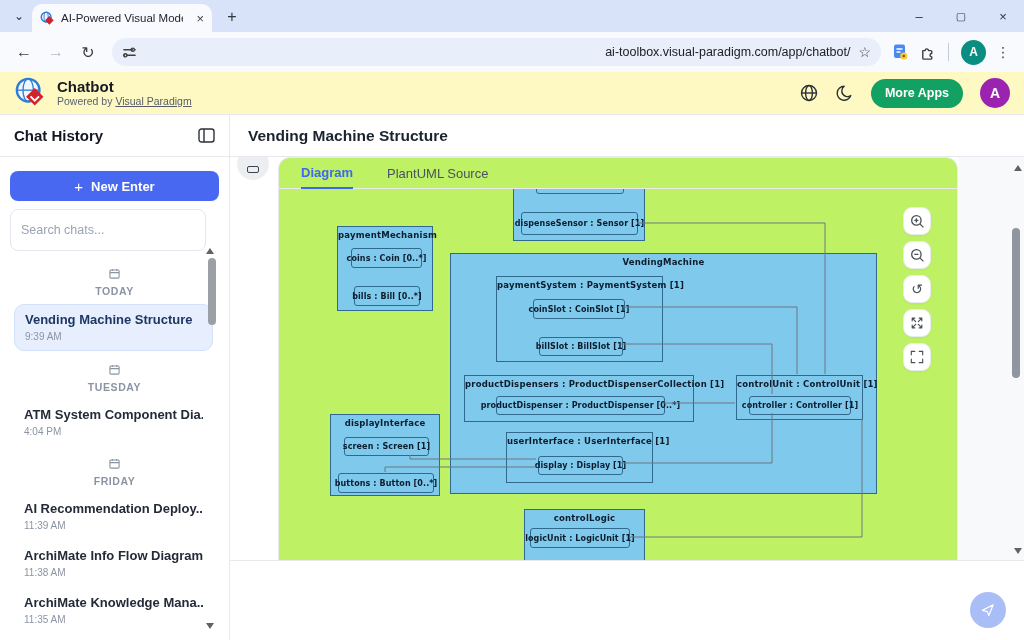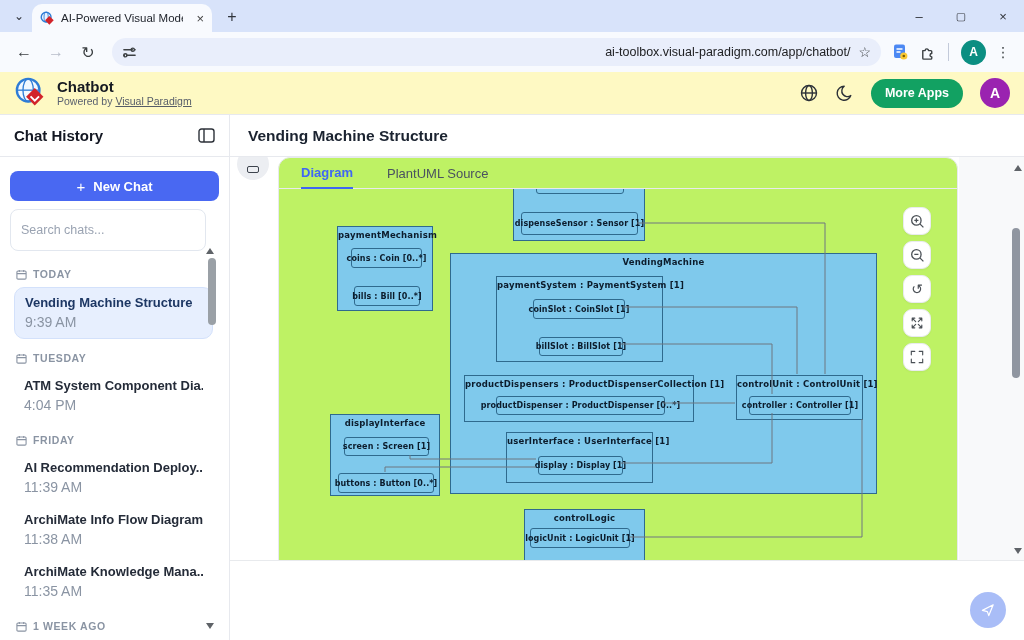--- a/index.html
+++ b/index.html
@@ -56,24 +56,24 @@
     justify-content:space-between; padding:0 14px; }
   .sb-title { font-size:15px; font-weight:bold; color:#131722; }
   .new-chat { margin:14px 10px 8px 10px; height:30px; background:#4968f2; border-radius:8px; color:#fff;
     font-size:13px; font-weight:bold; display:flex; align-items:center; justify-content:center; gap:8px; }
   .new-chat .plus { font-weight:normal; font-size:15px; }
   .sb-search { display:block; margin:0 10px; width:196px; height:42px; border:1px solid #e2e7ef; border-radius:8px;
     font-size:12.5px; padding:0 10px; color:#333; outline:none; font-family:"Liberation Sans",sans-serif; }
   .sb-search::placeholder { color:#9aa3b2; }
   .sb-list { padding:4px 16px 0 14px; }
   .sb-group-label { display:flex; align-items:center; gap:6px; font-size:10.5px; font-weight:bold;
-    color:#8a94a3; letter-spacing:.6px; margin:13px 0 7px 2px; }
+    color:#8a94a3; letter-spacing:.6px; margin:13px 0 7px 2px;flex-direction:column; }
   .sb-item { padding:7px 10px 8px 10px; border-radius:10px; margin:0 0 2px 0; }
   .sb-item .it-title { font-size:13px; font-weight:bold; color:#242b38; line-height:16px; white-space:nowrap; overflow:hidden; }
-  .sb-item .it-time { font-size:14px; color:#8a94a3; margin-top:3px; }
+  .sb-item .it-time { font-size:10px; color:#8a94a3; margin-top:3px; }
   .sb-item.selected { background:#e7effe; border:1px solid #d3e1fb; }
   .sb-item.selected .it-title { color:#1d3764; }
   .sb-scroll-up { position:absolute; right:15px; top:133px; width:0; height:0;
     border-left:4px solid transparent; border-right:4px solid transparent; border-bottom:6px solid #5f6368; }
   .sb-thumb { position:absolute; right:13px; top:143px; width:8px; height:67px; border-radius:4px; background:#9aa0a6; }
   .sb-scroll-down { position:absolute; right:15px; top:508px; width:0; height:0;
     border-left:4px solid transparent; border-right:4px solid transparent; border-top:6px solid #5f6368; }
 
   
   .main { position:absolute; left:230px; top:115px; width:794px; height:525px; }
@@ -223,21 +223,21 @@
       <span class="sb-title">Chat History</span>
       <span>
         <svg width="17" height="15" viewBox="0 0 17 15" fill="none" stroke="#2c3138" stroke-width="1.4">
             <rect x="1" y="1" width="15" height="13" rx="2.5"></rect>
             <path d="M6 1v13"></path>
           </svg>
       </span>
     </div>
     <div class="new-chat">
       <span class="plus">+</span>
-      <span>New Chat</span>
+      <span>New Enter</span>
     </div>
     <input class="sb-search" placeholder="Search chats..." style="">
     <div class="sb-list">
 
       <div class="sb-group-label">
         <svg width="11" height="11" viewBox="0 0 12 12" fill="none" stroke="#8a94a3" stroke-width="1.2">
             <rect x="1" y="2.2" width="10" height="8.8" rx="1.2"></rect>
             <path d="M1 5h10M3.6 1v2.2M8.4 1v2.2"></path>
           </svg>
         <span>TODAY</span>

